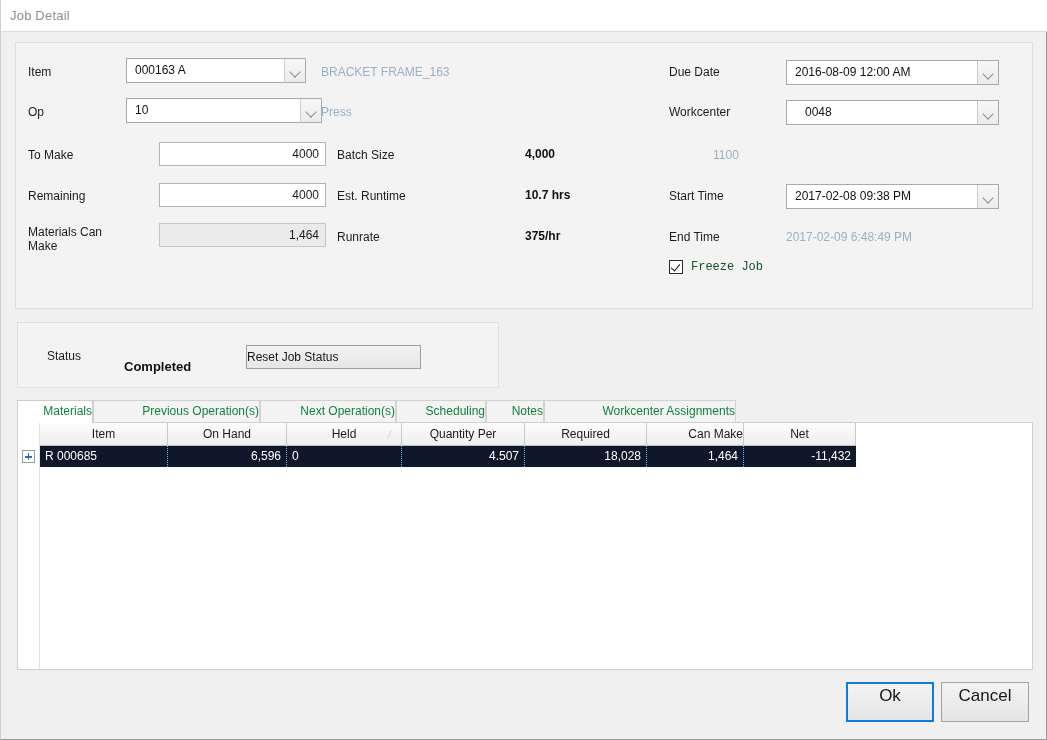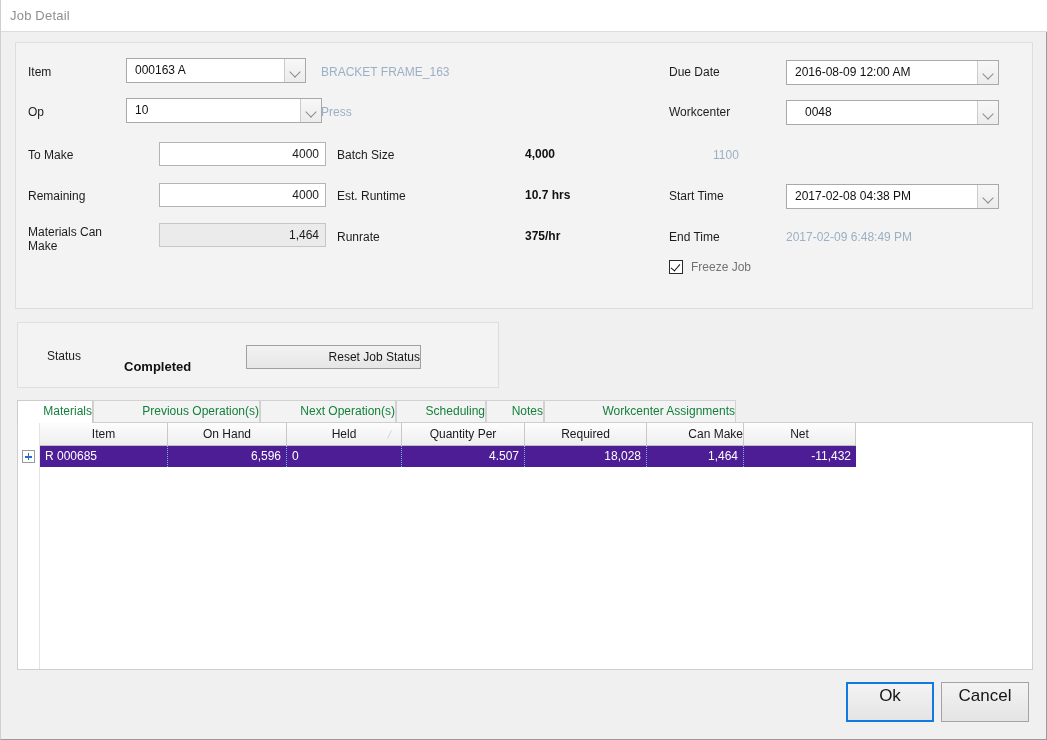--- a/index.html
+++ b/index.html
@@ -166,40 +166,41 @@
     top: 1px;
     width: 4px;
     height: 8px;
     border-right: 1.7px solid #111111;
     border-bottom: 1.7px solid #111111;
     transform: rotate(40deg);
   }
   .cblabel {
     margin-left: 8px;
     font-size: 12px;
-    color: #737373;
-    white-space: nowrap;
+    color: #14532d;
+    white-space: nowrap;
+    font-family: Liberation Mono, monospace;
   }
 
   
   #status-panel {
     left: 16px;
     top: 322px;
     width: 482px;
     height: 66px;
   }
   .btn {
     position: absolute;
     background: linear-gradient(#f2f2f2, #e6e6e6);
     border: 1px solid #a0a0a0;
     box-sizing: border-box;
     font-family: "Liberation Sans", sans-serif;
     font-size: 12px;
     color: #171717;
-    text-align: right;
+    text-align: left;
     cursor: default;
   }
   .btn span { display: block; }
 
   
   #tabstrip {
     position: absolute;
     left: 16px;
     top: 400px;
     height: 22px;
@@ -285,21 +286,21 @@
     height: 9px;
     background: #b6b6b6;
     transform: rotate(25deg);
   }
 
   .grow {
     position: absolute;
     left: 22px;
     top: 23px;
     height: 21px;
-    background: #4c1d95;
+    background: #0f172a;
   }
   .gc {
     position: absolute;
     top: 0;
     height: 21px;
     box-sizing: border-box;
     border-right: 1px dotted #74b3e8;
     font-size: 12px;
     color: #ffffff;
     line-height: 20px;
@@ -407,21 +408,21 @@
 
     <div class="lbl" style="left:653px; top:62px;">Workcenter</div>
     <div class="combo" style="left:770px; top:57px; width:213px;">
       <div class="cv" style="left:18px;">0048</div>
       <div class="arrowbox"></div>
     </div>
     <div class="lbl muted" style="left:697px; top:105px;">1100</div>
 
     <div class="lbl" style="left:653px; top:146px;">Start Time</div>
     <div class="combo" style="left:770px; top:141px; width:213px;">
-      <div class="cv">2017-02-08 04:38 PM</div>
+      <div class="cv">2017-02-08 09:38 PM</div>
       <div class="arrowbox"></div>
     </div>
 
     <div class="lbl" style="left:653px; top:187px;">End Time</div>
     <div class="lbl muted" style="left:770px; top:187px;">2017-02-09 6:48:49 PM</div>
 
     <div class="cbwrap" style="left:653px; top:217px;">
       <div class="cbbox"></div>
       <div class="cblabel">Freeze Job</div>
     </div>

